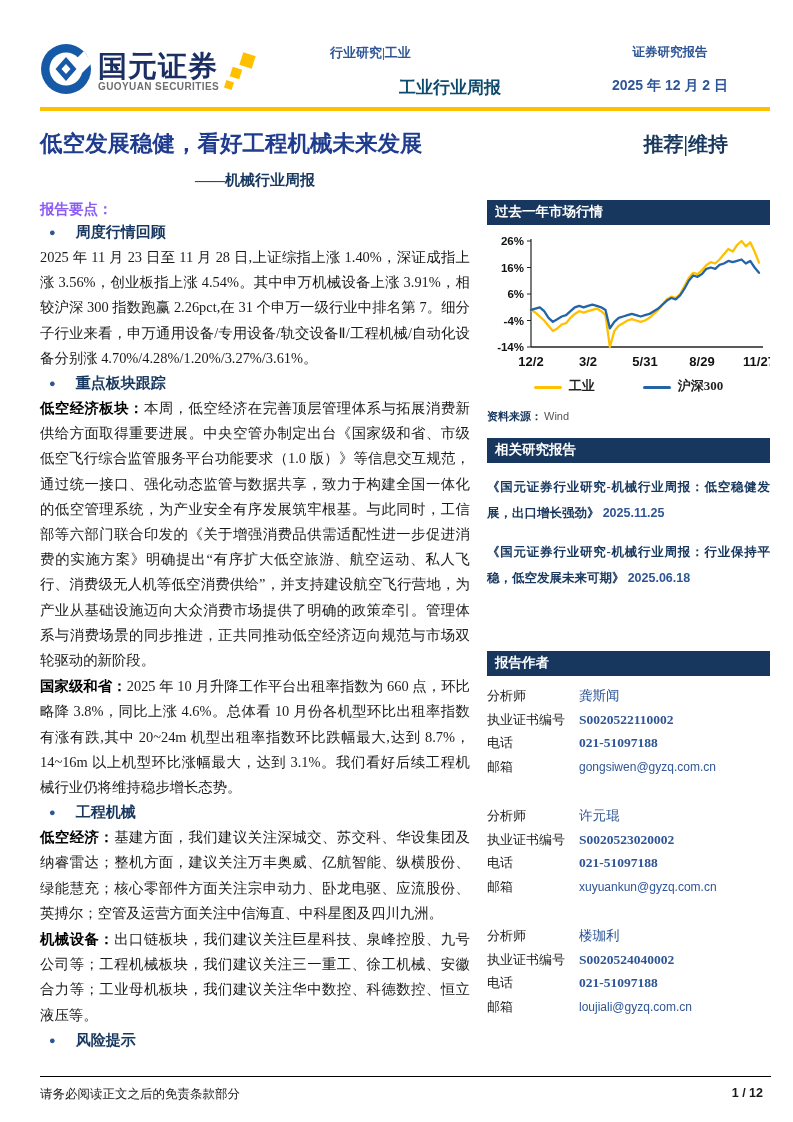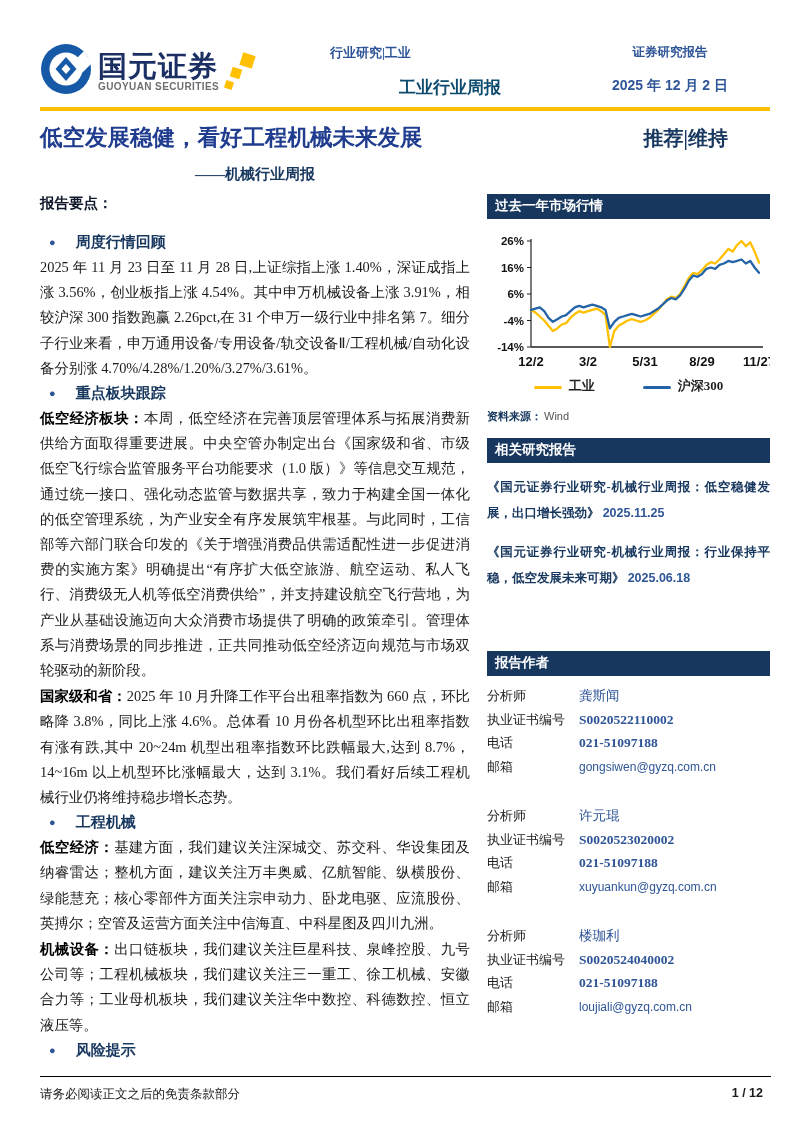--- a/index.html
+++ b/index.html
@@ -20,39 +20,39 @@
   .sparkle { margin-left:4px; margin-top:10px; }
   .header-center { flex:1; padding-left:38px; padding-top:2px; }
   .category { font-size:13px; color:#2e5597; font-weight:bold; }
   .report-type { text-align:center; font-size:17px; color:#0c4a6e; font-weight:bold; margin-top:14px; }
   .header-right { width:200px; text-align:center; padding-top:2px; }
   .doc-type { font-size:12.5px; color:#2e5597; font-weight:bold; }
   .date { font-size:14px; color:#2e5597; font-weight:bold; font-family:"Liberation Sans",sans-serif; margin-top:16px; }
   .gold-line { height:4px; background:#ffc000; margin-top:7px; }
 
   
-  .title-row { display:flex; justify-content:space-between; align-items:baseline; margin-top:11px; }
+  .title-row { display:flex; justify-content:space-between; align-items:baseline; margin-top:17px; }
   .main-title { font-size:22.5px; color:#1f3c8f; font-weight:bold; }
   .rating { font-size:20px; color:#17375e; font-weight:bold; padding-right:42px; }
   .subtitle { width:430px; text-align:center; font-weight:bold; color:#17375e; font-size:15px; margin-top:12px; }
 
   
   .columns { display:flex; gap:17px; margin-top:10px; }
   .left-col { width:430px; }
   .right-col { width:283px; }
 
-  .key-points { font-weight:bold; color:#0f172a; font-size:14.5px; margin:0 0 20px; }
+  .key-points { font-weight:bold; color:#8b5cf6; font-size:14.5px; margin:0 0 4px; }
   .bullet-heading { color:#17375e; font-weight:bold; font-size:15px; margin:3px 0 3px; }
   .bullet-heading .bullet::before { content:"●"; color:#2e5597; font-size:11px; margin:0 20px 0 9px; position:relative; top:-1px; }
   .body-p { font-size:14.4px; line-height:25.2px; text-align:justify; margin-bottom:1px; }
   .lead { font-weight:bold; color:#000; }
 
   
   .bar { background:#17375e; color:#ffffff; font-weight:bold; font-size:13.5px; padding:3px 8px 4px; }
-  .chart-box { padding:14px 0 2px; }
+  .chart-box { padding:8px 0 2px; }
   .legend { display:flex; justify-content:center; gap:48px; font-size:13px; font-weight:bold; color:#222; margin-top:0; }
   .legend .swatch { display:inline-block; width:28px; height:3px; vertical-align:middle; margin-right:7px; border-radius:2px; }
   .source-line { font-size:11px; margin:14px 0 12px; color:#17375e; font-weight:bold; }
   .source-line .sans { color:#555; font-family:"Liberation Sans",sans-serif; font-weight:normal; margin-left:2px; }
   .ref { font-size:12.5px; line-height:26px; color:#17375e; font-weight:bold; margin:11px 0 13px; text-align:justify; }
   .ref-date { color:#2e5597; font-family:"Liberation Sans",sans-serif; white-space:nowrap; }
   .authors-bar { margin-top:60px; }
   .authors { padding-top:8px; }
   .author-block { margin-bottom:25px; }
   .arow { display:flex; font-size:13px; line-height:23.5px; align-items:baseline; }

